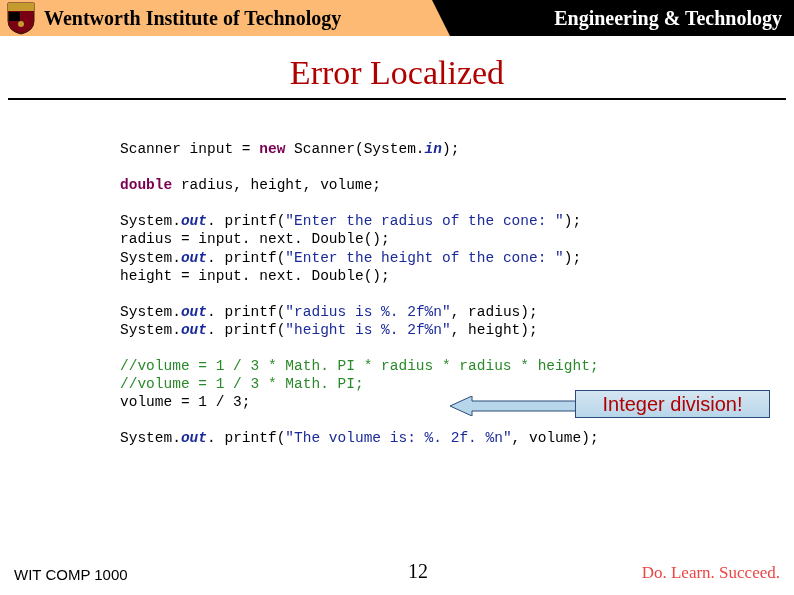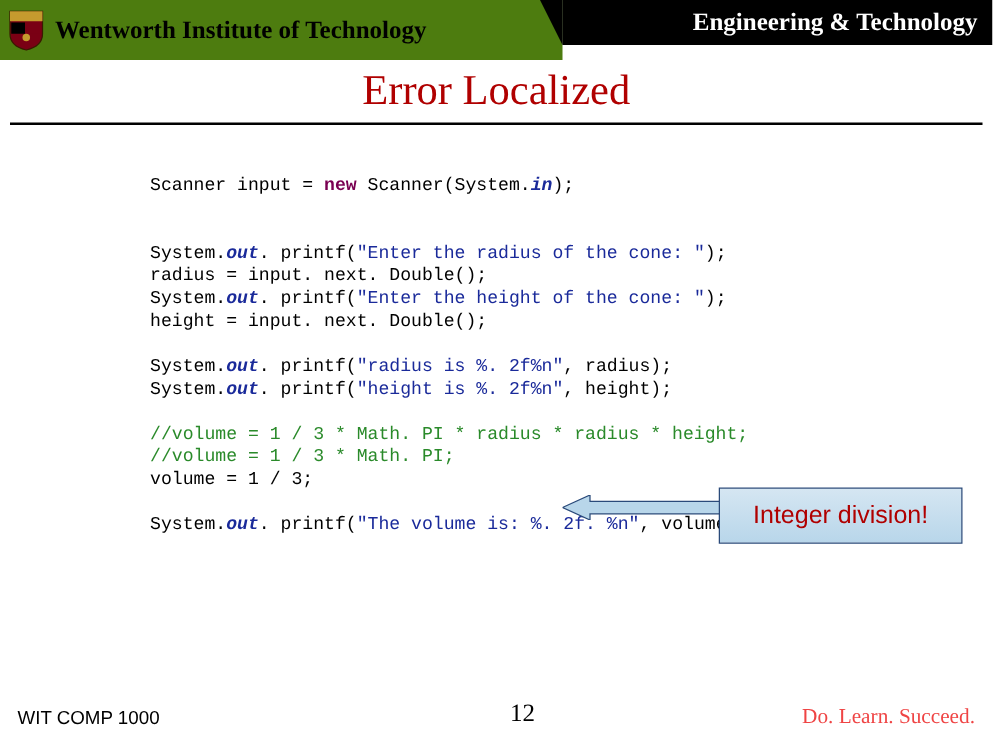--- a/index.html
+++ b/index.html
@@ -11,22 +11,22 @@
     position: relative;
     overflow: hidden;
   }
   .header {
     display: flex;
     height: 36px;
     width: 100%;
     position: relative;
   }
   .header-left {
-    background: #4d7c0f;
-    height: 48px;
+    background: #fdba74;
+    height: 36px;
     display: flex;
     align-items: center;
     padding-left: 6px;
     width: 450px;
   }
   .header-shield {
     width: 30px;
     height: 34px;
     position: relative;
     margin-right: 8px;
@@ -91,21 +91,21 @@
     position: absolute;
     left: 440px;
     top: 290px;
     width: 330px;
   }
   .callout-box {
     position: absolute;
     right: 0;
     top: 0;
     width: 195px;
-    height: 45px;
+    height: 28px;
     background: linear-gradient(#d5e6f2, #b8d6ea);
     border: 1px solid #2a4a7a;
     color: #b00000;
     font-size: 20px;
     display: flex;
     align-items: center;
     justify-content: center;
     font-family: Arial, sans-serif;
   }
   .callout-arrow {
@@ -170,20 +170,21 @@
 <div class="title-wrap">
   <div class="title">Error Localized</div>
   <hr class="title-rule">
 </div>
 
 <div class="code-area">
 
   <div class="code-line"><span>Scanner input = </span><span class="kw">new</span><span> Scanner(System.</span><span class="field">in</span><span>);</span></div>
   <div class="blk"></div>
 
+  <div class="code-line"><span class="kw">double</span><span> radius, height, volume;</span></div>
   <div class="blk"></div>
 
   <div class="code-line"><span>System.</span><span class="field">out</span><span>. printf(</span><span class="str">"Enter the radius of the cone: "</span><span>);</span></div>
   <div class="code-line"><span>radius = input. next. Double();</span></div>
   <div class="code-line"><span>System.</span><span class="field">out</span><span>. printf(</span><span class="str">"Enter the height of the cone: "</span><span>);</span></div>
   <div class="code-line"><span>height = input. next. Double();</span></div>
   <div class="blk"></div>
 
   <div class="code-line"><span>System.</span><span class="field">out</span><span>. printf(</span><span class="str">"radius is %. 2f%n"</span><span>, radius);</span></div>
   <div class="code-line"><span>System.</span><span class="field">out</span><span>. printf(</span><span class="str">"height is %. 2f%n"</span><span>, height);</span></div>

